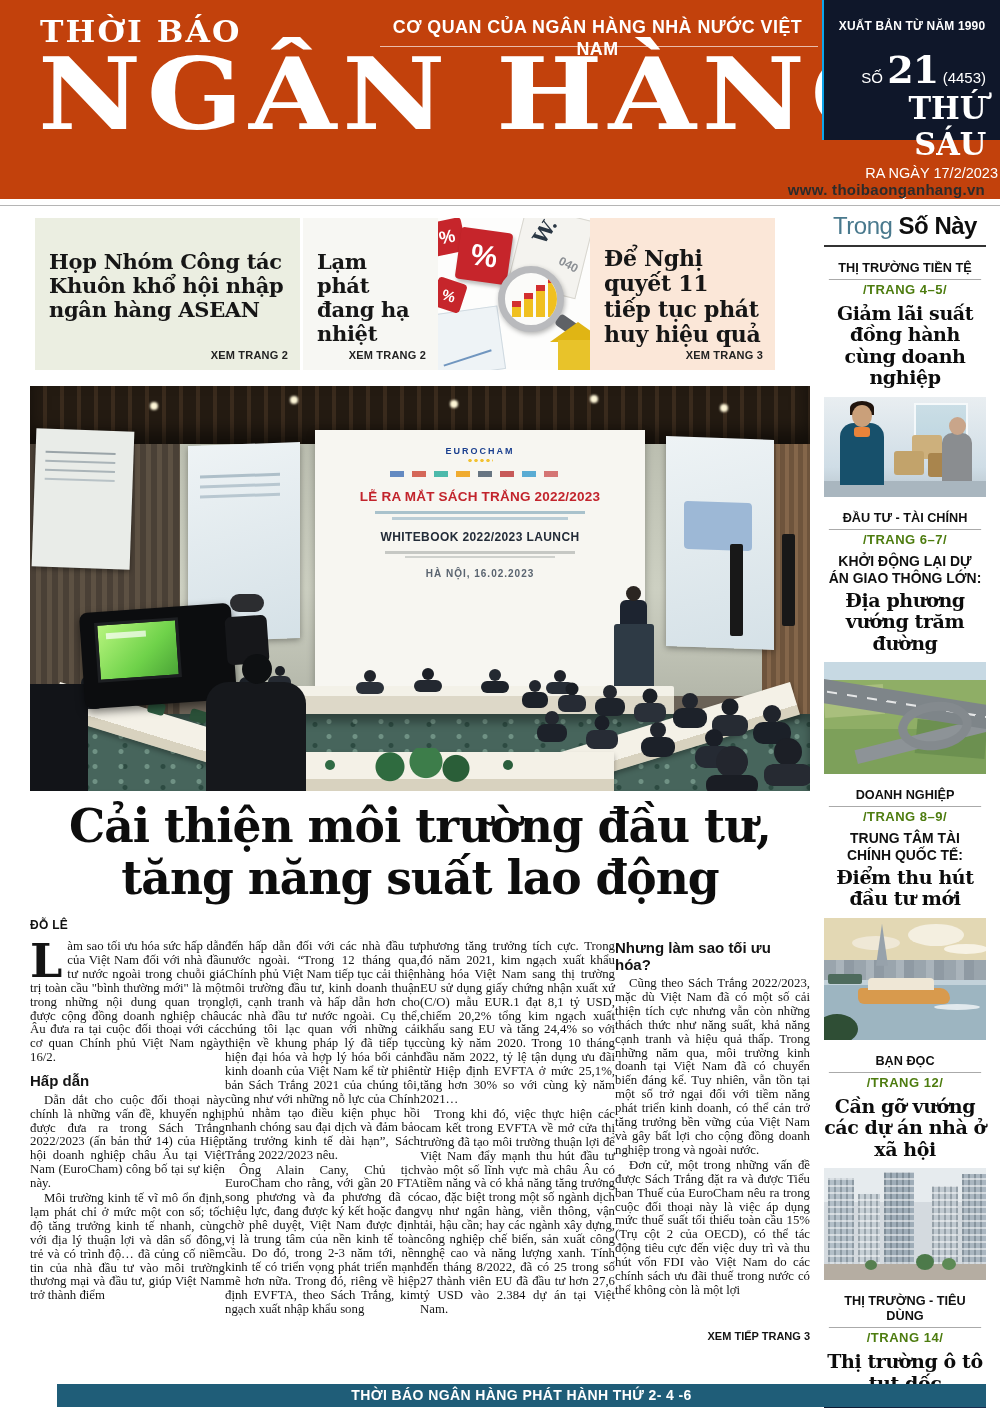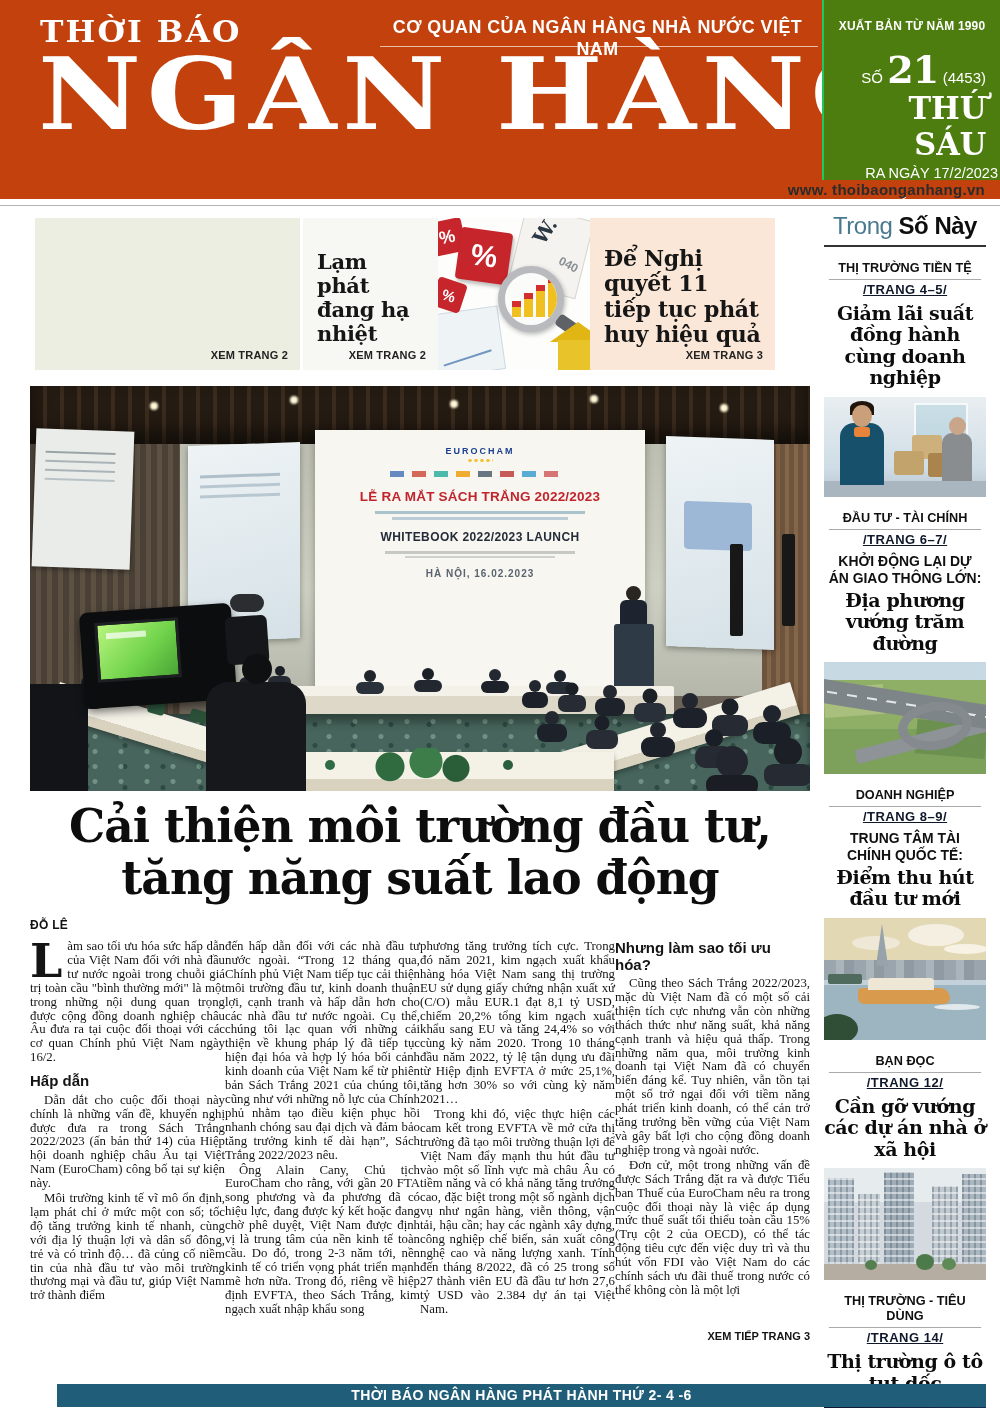--- a/index.html
+++ b/index.html
@@ -11,22 +11,22 @@
   .masthead { position:absolute; left:0; top:0; width:1000px; height:199px; background:#c2410c; }
   .mh-title-top { position:absolute; left:40px; top:14px; color:#fff; font-family:"DejaVu Serif",serif;
                   font-weight:bold; font-size:30px; letter-spacing:2px; transform:scaleX(1.05); transform-origin:left top; }
   .mh-title-main { position:absolute; left:38px; top:36px; color:#fff; font-family:"DejaVu Serif",serif;
                    font-weight:bold; font-size:99px; letter-spacing:5px; line-height:1.18;
                    transform:scaleX(1.14); transform-origin:left top; white-space:nowrap; }
   .mh-tagline { position:absolute; left:375px; top:16px; width:445px; text-align:center; color:#fff;
                 font-family:"Liberation Sans",sans-serif; font-weight:bold; font-size:19px;
                 transform:scaleX(0.94); transform-origin:center top; letter-spacing:0.5px; }
   .mh-tagline-rule { position:absolute; left:380px; top:46px; width:438px; height:1px; background:rgba(255,255,255,.65); }
-  .issue-box { position:absolute; right:0; top:0; width:178px; height:180px; background:#4d7c0f;
-               border-left:2px solid #22c55e; color:#fff; font-family:"Liberation Sans",sans-serif; }
+  .issue-box { position:absolute; right:0; top:0; width:178px; height:140px; background:#0f172a;
+               border-left:2px solid #0ea5e9; color:#fff; font-family:"Liberation Sans",sans-serif; }
   .ib-since { text-align:center; font-weight:bold; font-size:13px; margin-top:18px; transform:scaleX(0.92); letter-spacing:0.2px; }
   .ib-issue-row { text-align:right; padding-right:14px; margin-top:14px; white-space:nowrap; }
   .ib-issue-label { font-weight:normal; font-size:15px;margin-top:6px; }
   .ib-issue-num { font-weight:bold; font-size:38px; font-family:"DejaVu Serif",serif; letter-spacing:-1px; }
   .ib-issue-code { font-size:15px; }
   .ib-weekday { text-align:right; padding-right:14px; font-weight:bold; font-size:31px; font-family:"DejaVu Serif",serif;
                 letter-spacing:0px; margin-top:-2px; transform:scaleX(0.98); transform-origin:right top; }
   .ib-date { text-align:right; padding-right:2px; font-size:14.5px; margin-top:3px; }
   .ib-price { text-align:right; padding-right:14px; font-weight:bold; font-size:14px; margin-top:16px; }
   .website { position:absolute; right:15px; top:181px; font-family:"Liberation Sans",sans-serif;
@@ -156,21 +156,21 @@
   .continued { position:absolute; right:0; bottom:0; background:#fff; padding-left:8px;
                font-family:"Liberation Sans",sans-serif; font-weight:bold; font-size:11px; }
 
   
   .sidebar { position:absolute; left:824px; top:212px; width:162px; font-family:"Liberation Sans",sans-serif; }
   .tsn { text-align:center; font-size:24px; border-bottom:2px solid #333; padding-bottom:5px; letter-spacing:-0.5px; }
   .tsn-light { color:#49798d; }
   .tsn-bold { color:#0e0e0e; font-weight:bold; }
   .sb-cat { margin-top:13px; text-align:center; font-weight:bold; font-size:13.5px; color:#101010;
             transform:scaleX(0.94); letter-spacing:0; border-bottom:1px solid #aaa; padding-bottom:4px; }
-  .sb-page { text-align:center; font-weight:bold; font-size:13px; color:#0f172a; letter-spacing:0.5px; margin:2px 0 6px;text-decoration:underline; }
+  .sb-page { text-align:center; font-weight:bold; font-size:13px; color:#4d7c0f; letter-spacing:0.5px; margin:2px 0 6px; }
   .sb-kicker { text-align:center; font-weight:bold; font-size:14.5px; color:#101010; line-height:1.2; transform:scaleX(0.96); }
   .sb-title { text-align:center; font-family:"DejaVu Serif",serif; font-weight:bold; font-size:19px;
               color:#0c0c0c; line-height:1.13; letter-spacing:-0.4px; margin:2px 0 8px; }
   .sb-img { position:relative; width:100%; overflow:hidden; margin-bottom:4px; }
 
   .img-bank { height:100px; background:linear-gradient(180deg,#e9eef1 0%,#cfdde6 70%,#b8c4cc 100%); }
   .img-bank .glass { position:absolute; right:18px; top:6px; width:54px; height:56px; background:rgba(120,180,200,.25); border:2px solid rgba(255,255,255,.8); }
   .img-bank .counter { position:absolute; left:0; bottom:0; width:100%; height:16px; background:#a9b6bf; }
   .img-bank .teller { position:absolute; left:16px; top:26px; width:44px; height:62px; background:#17506b; border-radius:14px 14px 0 0; }
   .img-bank .teller-head { position:absolute; left:28px; top:8px; width:20px; height:22px; border-radius:50%; background:#caa07a; }
@@ -247,20 +247,21 @@
     <div class="ib-date">RA NGÀY 17/2/2023</div>
     <div class="ib-price">GIÁ: 5.500 VND</div>
   </div>
   <div class="website">www. thoibaonganhang.vn</div>
   <div class="top-rule"></div>
 
   <div class="left-col">
 
     <div class="stories-row">
       <div class="story-box story-1">
+        <div class="story-title">Họp Nhóm Công tác Khuôn khổ hội nhập ngân hàng ASEAN</div>
         <div class="story-ref">XEM TRANG 2</div>
       </div>
       <div class="story-box story-2">
         <div class="story-title">Lạm phát đang hạ nhiệt</div>
         <div class="story-ref">XEM TRANG 2</div>
       </div>
       <div class="pct-img">
         <div class="pct-paper">
           <span class="pct-paper-w">W.</span>
           <span class="pct-paper-num">040</span>

